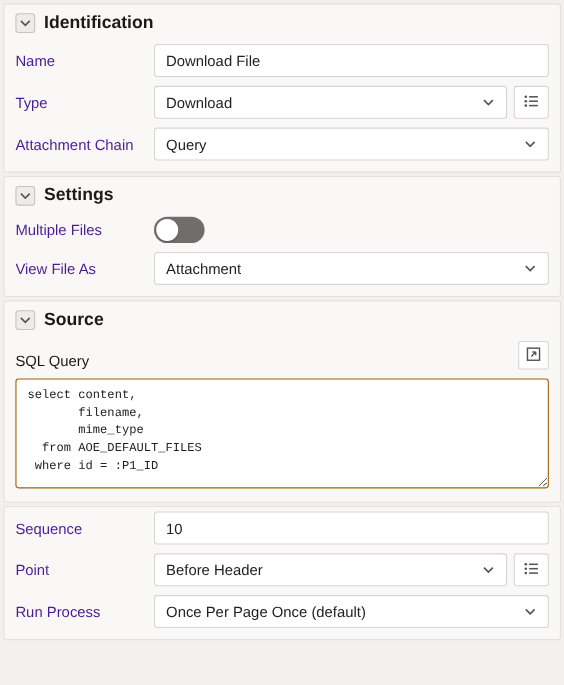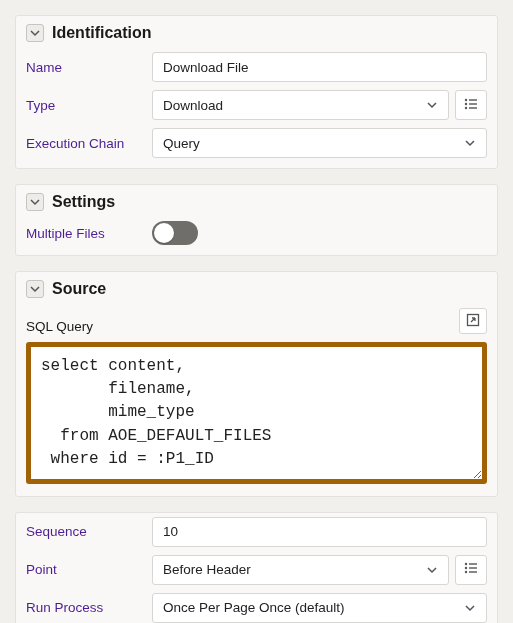--- a/index.html
+++ b/index.html
@@ -7,21 +7,21 @@
     font-family: -apple-system, BlinkMacSystemFont, "Segoe UI", Arial, sans-serif;
     font-size: 14px;
     background: #f1f0ed;
     color: #1a1a1a;
     width: 513px;
   }
   .section {
     background: #f9f8f6;
     border: 1px solid #e4e2de;
     border-radius: 3px;
-    margin: 15px;
+    margin: 3px;
     padding-bottom: 6px;
   }
   .section-header {
     display: flex;
     align-items: center;
     padding: 8px 10px 6px 10px;
     gap: 8px;
   }
   .collapse-btn {
     width: 18px;
@@ -119,25 +119,25 @@
     border-radius: 3px;
     display: flex;
     align-items: center;
     justify-content: center;
     cursor: pointer;
   }
   .expand-btn svg { width: 14px; height: 14px; }
   .code-area {
     margin: 4px 10px 6px 10px;
     background: #fff;
-    border: 5px solid #a16207;
+    border: 1px solid #a16207;
     border-radius: 3px;
     padding: 8px 10px;
     font-family: "SFMono-Regular", Consolas, "Courier New", monospace;
-    font-size: 16px;
+    font-size: 11px;
     line-height: 1.45;
     white-space: pre;
     color: #222;
     min-height: 100px;
     position: relative;
     resize: both;
     overflow: auto;
   }
 </style>
 </head>
@@ -182,21 +182,21 @@
               <rect x="6" y="7.3" width="8" height="1.4" fill="#555"></rect>
               <circle cx="3" cy="12" r="1.2" fill="#555"></circle>
               <rect x="6" y="11.3" width="8" height="1.4" fill="#555"></rect>
             </svg>
         </span>
       </div>
     </div>
   </div>
 
   <div class="row">
-    <div class="label">Execution Chain</div>
+    <div class="label">Attachment Chain</div>
     <div class="field-wrap">
       <div class="select">
         <span>Query</span>
         <span class="chev">
             <svg viewBox="0 0 12 12">
               <path d="M2 4 L6 8 L10 4" fill="none" stroke="#555" stroke-width="1.5"></path>
             </svg>
           </span>
       </div>
     </div>
@@ -217,20 +217,33 @@
 
   <div class="row">
     <div class="label">Multiple Files</div>
     <div class="field-wrap">
       <div class="toggle">
         <div class="toggle-knob"></div>
       </div>
     </div>
   </div>
 
+  <div class="row">
+    <div class="label">View File As</div>
+    <div class="field-wrap">
+      <div class="select">
+        <span>Attachment</span>
+        <span class="chev">
+            <svg viewBox="0 0 12 12">
+              <path d="M2 4 L6 8 L10 4" fill="none" stroke="#555" stroke-width="1.5"></path>
+            </svg>
+          </span>
+      </div>
+    </div>
+  </div>
 </div>
 
 <div class="section">
   <div class="section-header">
     <div class="collapse-btn">
       <span>
         <svg viewBox="0 0 10 10">
             <path d="M1 3 L5 7 L9 3" fill="none" stroke="#555" stroke-width="1.5"></path>
           </svg>
       </span>

